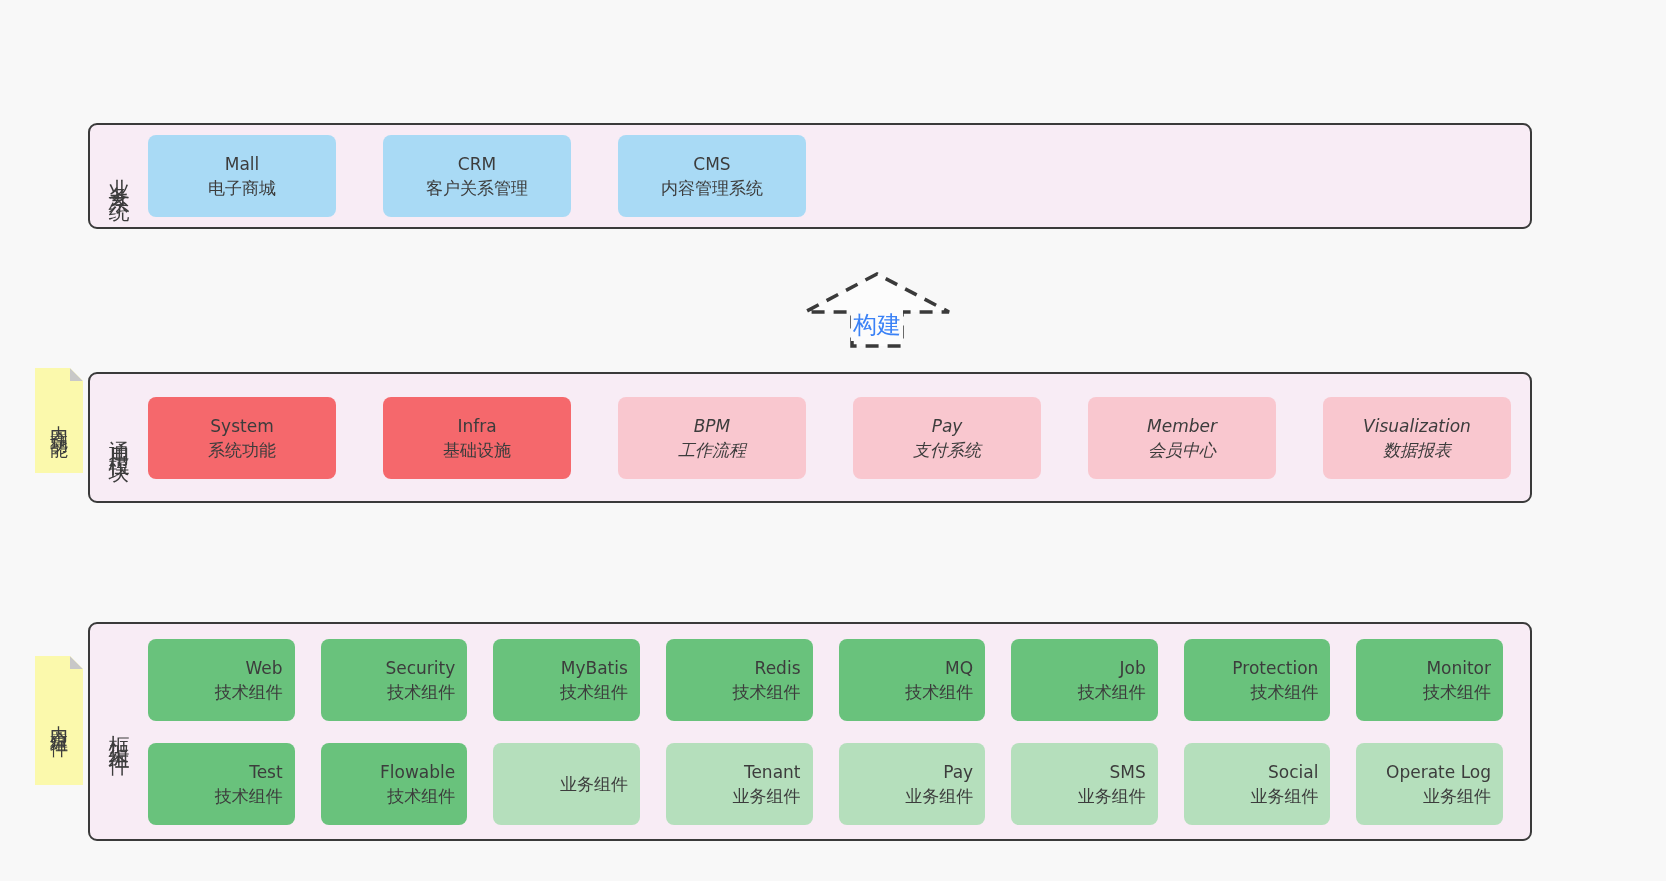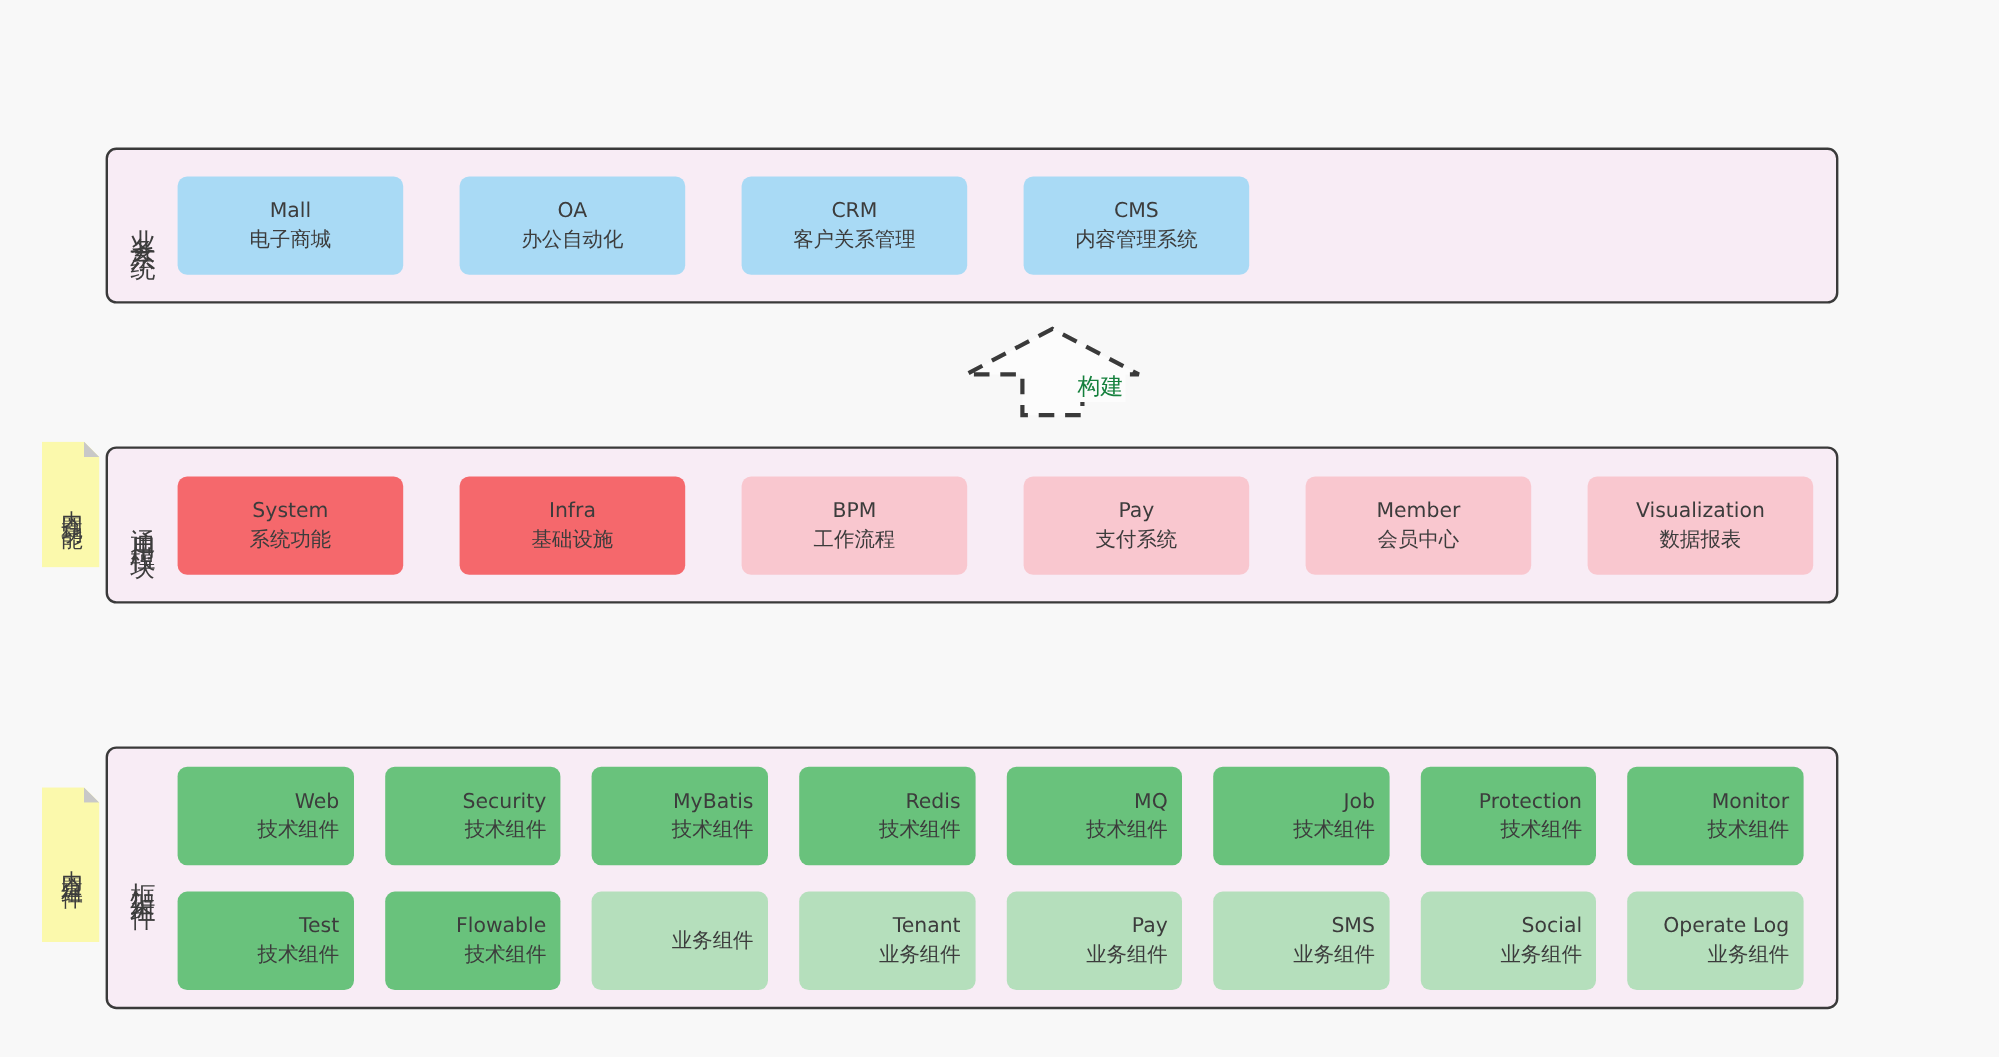--- a/index.html
+++ b/index.html
@@ -17,21 +17,21 @@
   
   .layer{
     position:absolute;left:88px;width:1444px;
     box-sizing:border-box;
     background:#f8ecf5;
     border:2px solid #3a3a3a;
     border-radius:9px;
     display:flex;
     align-items:stretch;
   }
-  .layer-1{top:123px;height:130px;}
+  .layer-1{top:123px;height:106px;}
   .layer-2{top:372px;height:131px;}
   .layer-3{top:622px;height:219px;}
   .layer-label{
     width:58px;
     display:flex;align-items:center;justify-content:center;
     writing-mode:vertical-rl;
     text-orientation:upright;
     font-size:21px;
     letter-spacing:7px;
     color:#3c3c3c;
@@ -56,21 +56,21 @@
     font-size:17px;
     line-height:24px;
     padding:0 12px;
     box-sizing:border-box;
     color:#3c3c3c;
   }
   .row-6 .box{width:188px;flex:none;}
   .row-8 .box{flex:1;align-items:flex-end;}
   .box.blue{background:#a9daf5;}
   .box.red{background:#f5686c;}
-  .box.pink{background:#f9c7cf;}
+  .box.pink{background:#f9c7cf;font-style:italic;}
   .box.green{background:#69c27c;}
   .box.lightgreen{background:#b5dfbc;}
   
   .note{
     position:absolute;left:35px;width:48px;
     background:#fbf9ac;
     display:flex;align-items:center;justify-content:center;
     clip-path:polygon(0 0,calc(100% - 13px) 0,100% 13px,100% 100%,0 100%);
   }
   .note-1{top:368px;height:105px;}
@@ -96,45 +96,40 @@
     fill:#fcfcfc;
     stroke:#3a3a3a;
     stroke-width:3.5;
     stroke-dasharray:13 9;
   }
   .arrow-label{
     position:absolute;left:50%;transform:translateX(-50%);
     top:38px;
     background:#fcfcfc;
     padding:0 2px;
-    font-size:19px;
+    font-size:24px;
     white-space:nowrap;
-    color:#15803d;
-    margin-left:40px;
+    color:#3b82f6;
   }
   .arrow-2 .arrow-label{top:42px;}
 </style>
 </head>
 <body>
 
 <div class="canvas">
 
   <section class="layer layer-1">
     <div class="layer-label">业务系统</div>
     <div class="boxes-area">
       <div class="box-row row-6">
           <div class="box blue">
             <div class="box-name">Mall</div>
             <div class="box-desc">电子商城</div>
           </div>
           <div class="box blue">
-            <div class="box-name">OA</div>
-            <div class="box-desc">办公自动化</div>
-          </div>
-          <div class="box blue">
             <div class="box-name">CRM</div>
             <div class="box-desc">客户关系管理</div>
           </div>
           <div class="box blue">
             <div class="box-name">CMS</div>
             <div class="box-desc">内容管理系统</div>
           </div>
         </div>
     </div>
   </section>

